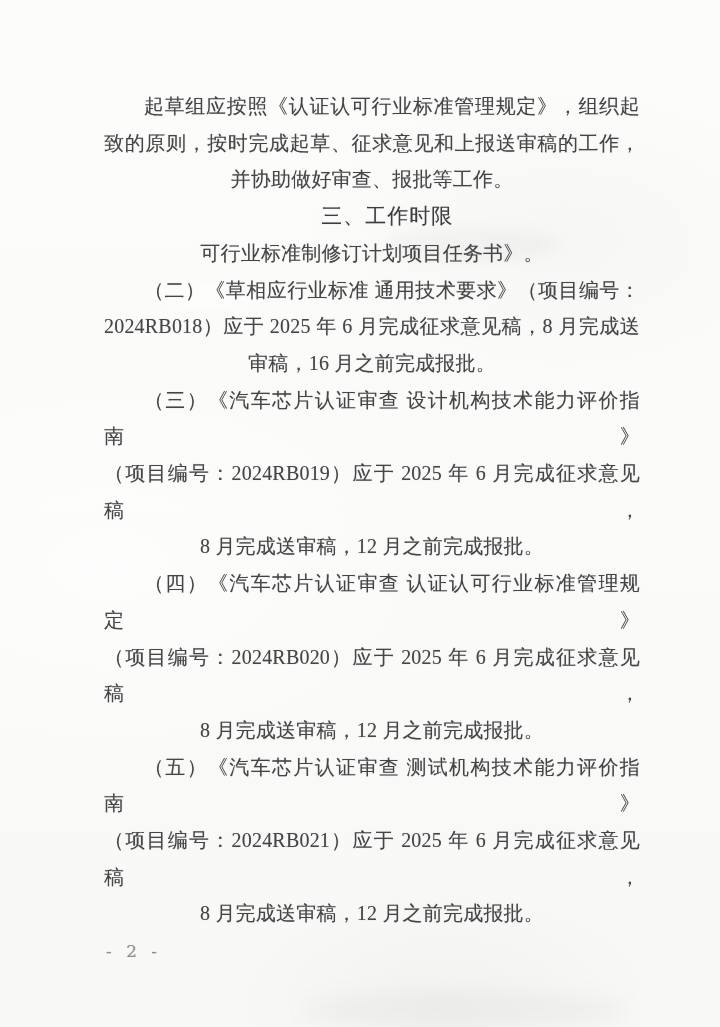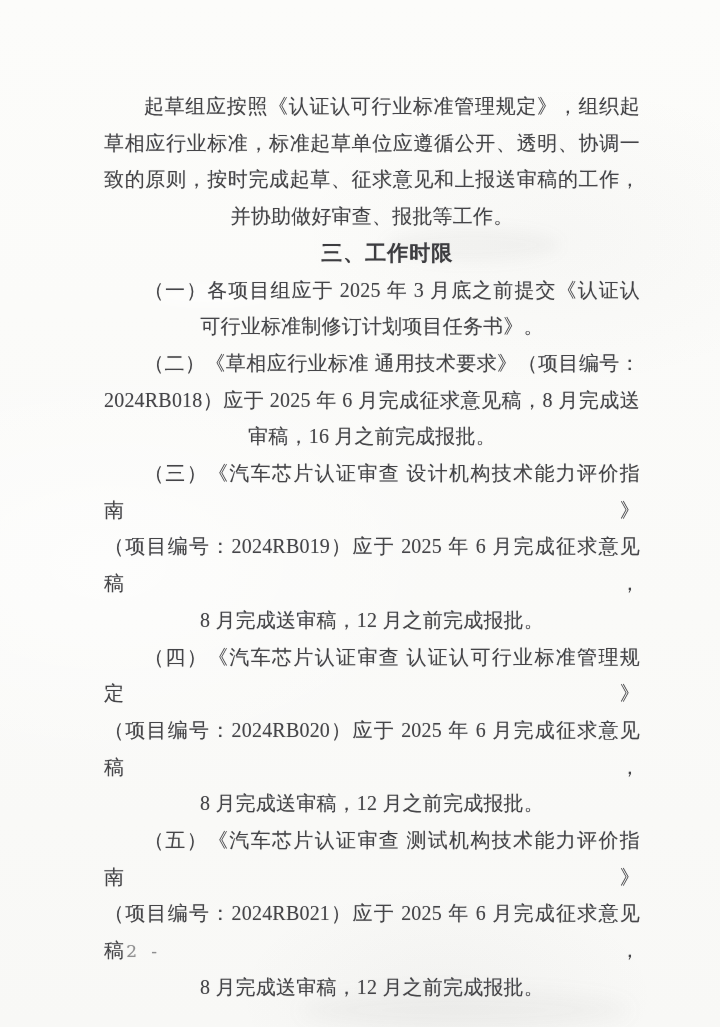--- a/index.html
+++ b/index.html
@@ -62,21 +62,21 @@
   .line.j {
     white-space: normal;
     text-align: justify;
     text-align-last: justify;
   }
   .line.ind {
     text-indent: 2em;
   }
   .line.head {
     font-family: "Liberation Sans", "DejaVu Sans", sans-serif;
-    font-weight: 700;
+    font-weight: 400;
     font-size: 21px;
     text-indent: 1.45em;
     color: #3d3d40;
     letter-spacing: 1px;
   }
   .pagenum {
     position: absolute;
     left: 106px;
     top: 941px;
     font-size: 17px;
@@ -91,25 +91,23 @@
 <body>
 
 <div class="page">
 
   <div class="smudge smudge-1"></div>
   <div class="smudge smudge-2"></div>
   <div class="smudge smudge-3"></div>
 
   <div class="textblock">
     <div class="line ind j">起草组应按照《认证认可行业标准管理规定》，组织起</div>
-    <div class="line j">草相应行业标准，标准起草单位应遵循公开、透明、协调一</div>
     <div class="line j">致的原则，按时完成起草、征求意见和上报送审稿的工作，</div>
     <div class="line">并协助做好审查、报批等工作。</div>
     <div class="line head">三、工作时限</div>
-    <div class="line ind j">（一）各项目组应于 2025 年 3 月底之前提交《认证认</div>
     <div class="line">可行业标准制修订计划项目任务书》。</div>
     <div class="line ind j">（二）《草相应行业标准 通用技术要求》（项目编号：</div>
     <div class="line j">2024RB018）应于 2025 年 6 月完成征求意见稿，8 月完成送</div>
     <div class="line">审稿，16 月之前完成报批。</div>
     <div class="line ind j">（三）《汽车芯片认证审查 设计机构技术能力评价指南》</div>
     <div class="line j">（项目编号：2024RB019）应于 2025 年 6 月完成征求意见稿，</div>
     <div class="line">8 月完成送审稿，12 月之前完成报批。</div>
     <div class="line ind j">（四）《汽车芯片认证审查 认证认可行业标准管理规定》</div>
     <div class="line j">（项目编号：2024RB020）应于 2025 年 6 月完成征求意见稿，</div>
     <div class="line">8 月完成送审稿，12 月之前完成报批。</div>

